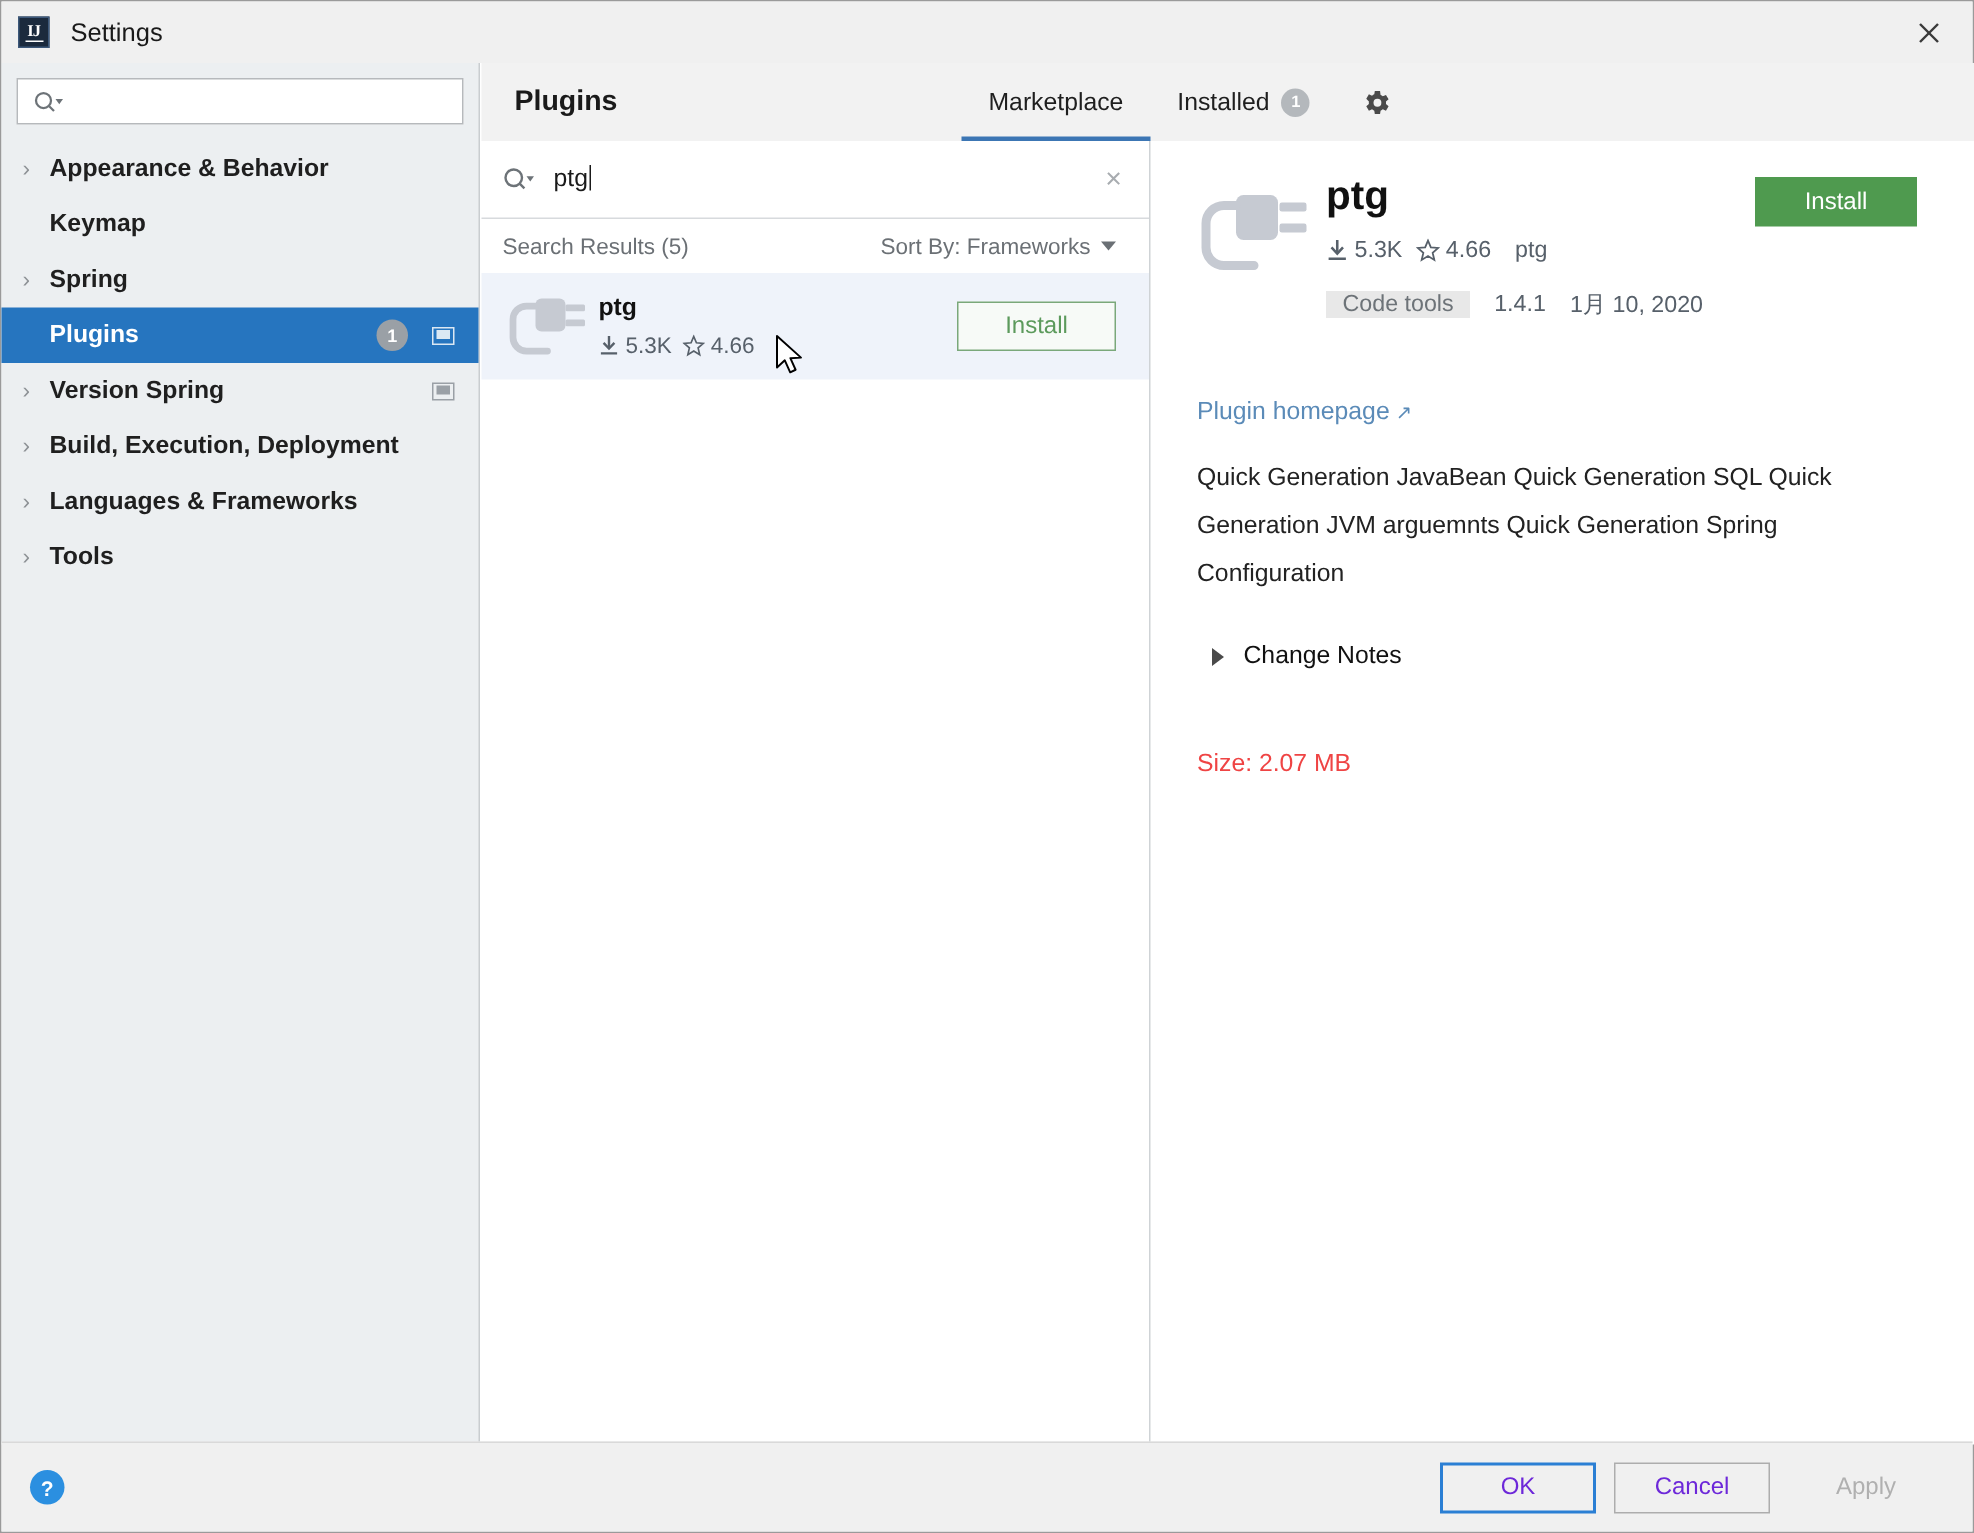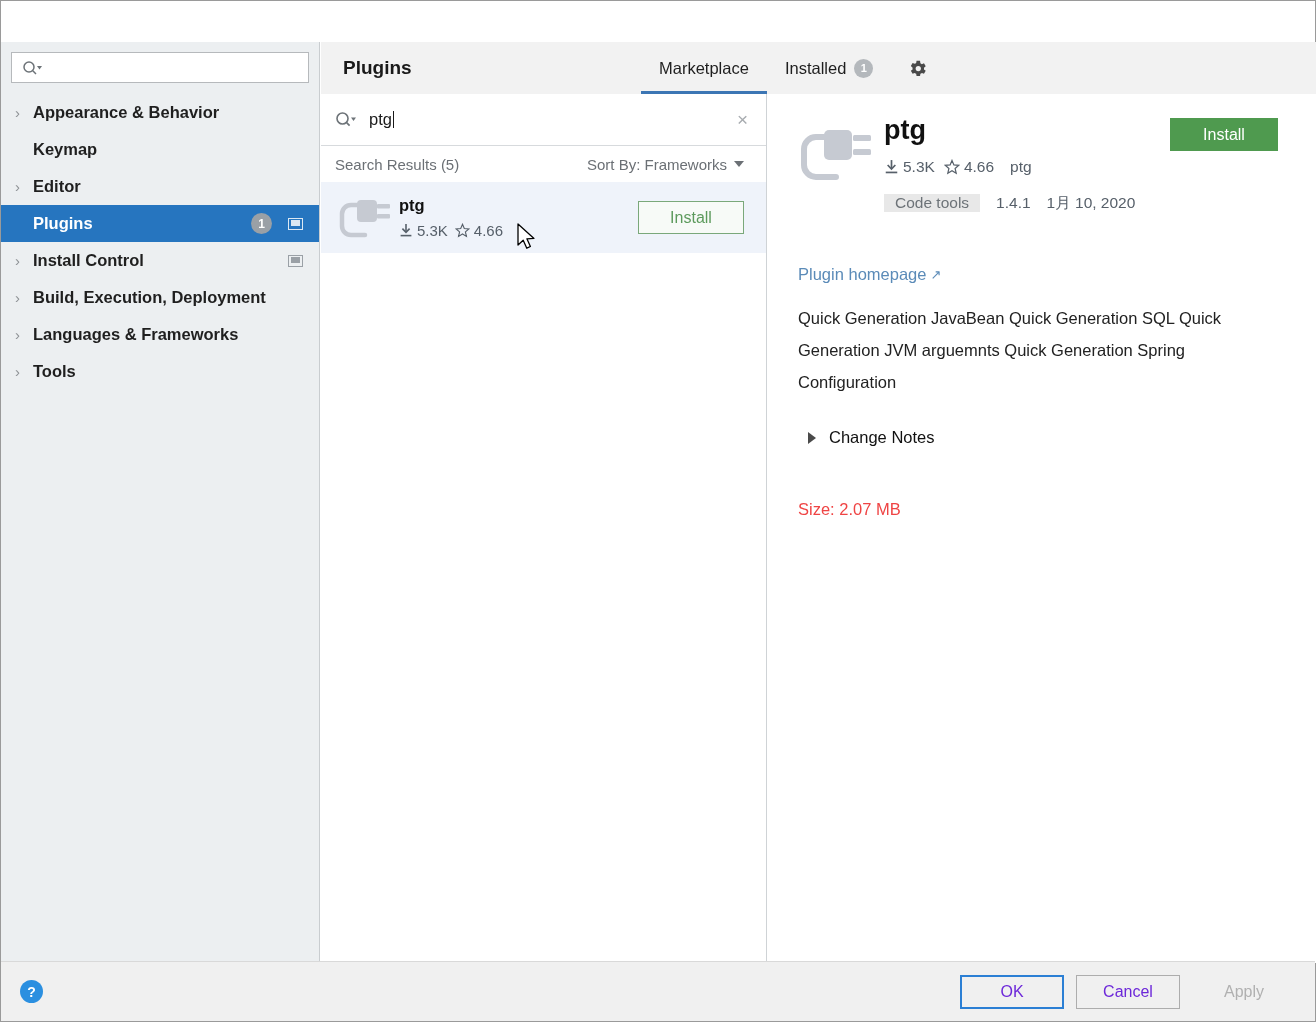--- a/index.html
+++ b/index.html
@@ -331,20 +331,32 @@
   .cursor-arrow {
     position: absolute; left: 516px; top: 222px;
     pointer-events: none; z-index: 50;
   }
 </style>
 </head>
 <body>
 
 <div id="app">
 
+  <div class="titlebar">
+    <div class="ij-logo">
+      <span class="ij-text">IJ</span>
+    </div>
+    <div class="title-text">Settings</div>
+    <div class="close-btn">
+      <svg width="18" height="18" viewBox="0 0 18 18" aria-hidden="true">
+        <line x1="3" y1="3" x2="15" y2="15" stroke="#3a3a3a" stroke-width="1.6"></line>
+        <line x1="15" y1="3" x2="3" y2="15" stroke="#3a3a3a" stroke-width="1.6"></line>
+      </svg>
+    </div>
+  </div>
 
   <div class="sidebar">
     <div class="side-search">
       <span class="magnifier">
         <svg width="20" height="16" viewBox="0 0 20 16" aria-hidden="true">
           <circle cx="7" cy="7" r="5" fill="none" stroke="#6d7378" stroke-width="1.5"></circle>
           <line x1="10.8" y1="10.8" x2="14" y2="14" stroke="#6d7378" stroke-width="1.5"></line>
           <polygon points="15,6 20,6 17.5,9.5" fill="#6d7378"></polygon>
         </svg>
       </span>
@@ -357,33 +369,33 @@
         <span class="tree-label">Appearance &amp; Behavior</span>
       </div>
 
       <div class="tree-row">
         <span class="chev empty">›</span>
         <span class="tree-label">Keymap</span>
       </div>
 
       <div class="tree-row">
         <span class="chev">›</span>
-        <span class="tree-label">Editor</span>
+        <span class="tree-label">Spring</span>
       </div>
 
       <div class="tree-row selected">
         <span class="chev empty">›</span>
         <span class="tree-label">Plugins</span>
         <span class="count-badge">1</span>
         <span class="mod-icon"></span>
       </div>
 
       <div class="tree-row">
         <span class="chev">›</span>
-        <span class="tree-label">Install Control</span>
+        <span class="tree-label">Version Spring</span>
         <span class="mod-icon"></span>
       </div>
 
       <div class="tree-row">
         <span class="chev">›</span>
         <span class="tree-label">Build, Execution, Deployment</span>
       </div>
 
       <div class="tree-row">
         <span class="chev">›</span>

